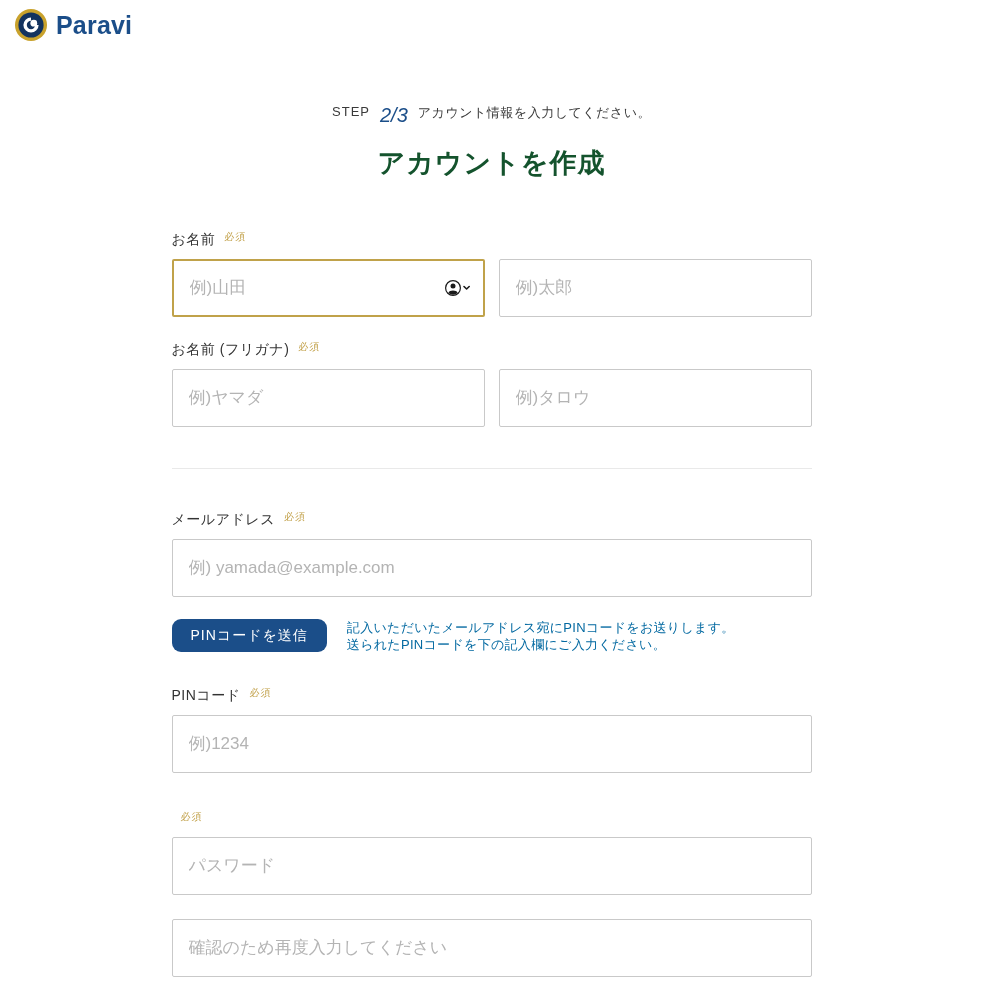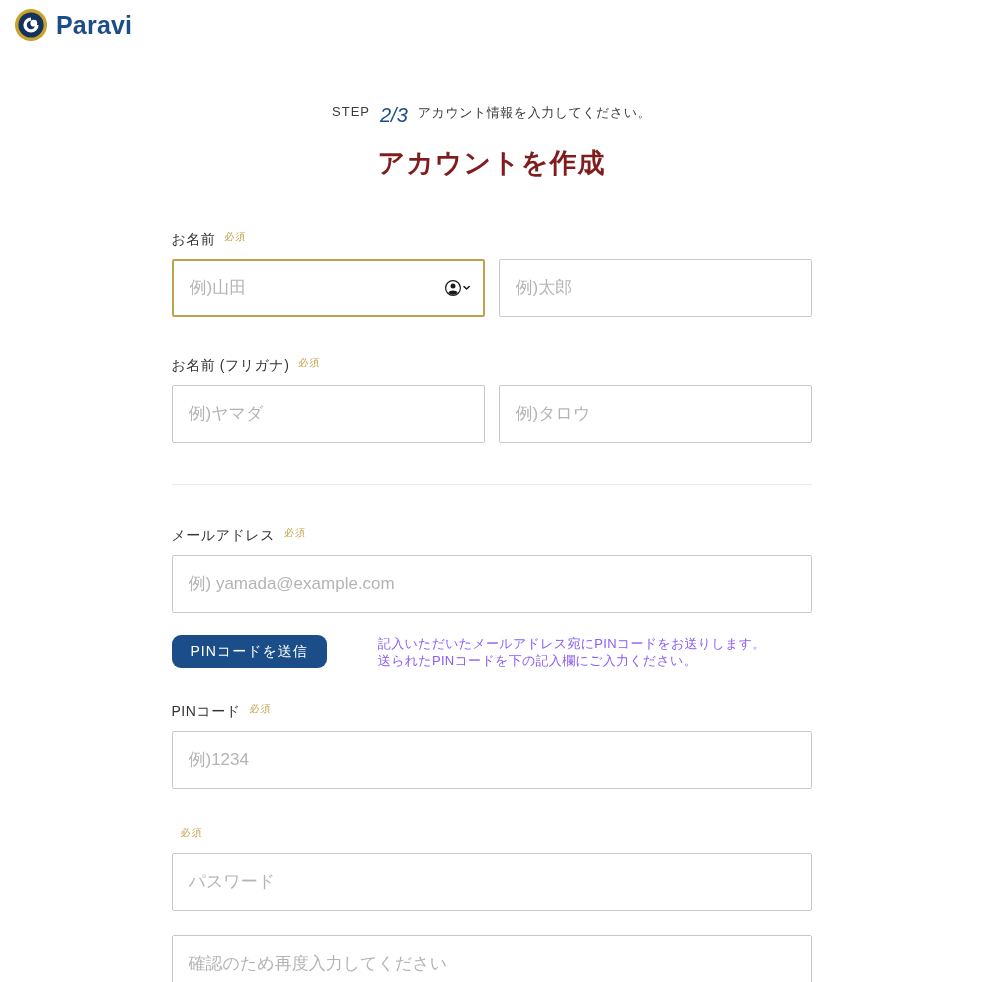--- a/index.html
+++ b/index.html
@@ -14,21 +14,21 @@
   
   .main { width: 640px; margin: 0 auto; }
 
   
   .step-row { margin-top: 56px; text-align: center; display: flex; justify-content: center; align-items: flex-start; gap: 10px; }
   .step-prefix { font-size: 13px; color: #3a3a3a; letter-spacing: 1px; }
   .step-number { font-size: 20px; color: #1b4e89; font-weight: 500; font-style: italic; }
   .step-instruction { font-size: 13px; color: #3a3a3a; letter-spacing: 0.5px; }
 
   
-  .page-title { margin-top: 18px; text-align: center; font-size: 27px; font-weight: 700; color: #7f1d1d; letter-spacing: 1px; }
+  .page-title { margin-top: 18px; text-align: center; font-size: 27px; font-weight: 700; color: #14532d; letter-spacing: 1px; }
 
   
   .form { margin-top: 48px; padding-bottom: 33px; }
   .field-label-row { display: flex; align-items: center; margin-bottom: 10px; }
   .field-label { font-size: 14px; color: #333; letter-spacing: 0.5px; }
   .required-badge { font-size: 10px; color: #c2a14a; margin-left: 9px; position: relative; top: -3px; letter-spacing: 1px; font-family: Liberation Serif, serif; }
 
   .two-col { display: flex; gap: 14px; }
   .two-col > * { flex: 1; }
 
@@ -38,31 +38,31 @@
     background: #fff; font-size: 17px; padding: 0 16px; color: #333; outline: none;
     font-family: "Liberation Sans", "DejaVu Sans", sans-serif;
   }
   input.text-input::placeholder { color: #b4b4b4; opacity: 1; }
   input.text-input.focus-gold { border: 2px solid #c0a24a; }
   .autofill-icon {
     position: absolute; right: 14px; top: 50%; transform: translateY(-50%);
     display: inline-flex; align-items: center; cursor: pointer; line-height: 0;
   }
 
-  .field-block { margin-top: 40px; }
+  .field-block { margin-top: 24px; }
   .field-block.first { margin-top: 50px; }
   .section-divider { border: none; border-top: 1px solid #e9e9e9; margin: 41px 0 42px 0; height: 0; }
 
   .pin-send-row { display: flex; align-items: flex-start; margin-top: 22px; }
   .send-pin-button {
     background: #1b4e89; color: #fff; border: none; border-radius: 9px;
     height: 33px; padding: 0 19px; font-size: 14px; letter-spacing: 1px; cursor: pointer;
     font-family: "Liberation Sans", "DejaVu Sans", sans-serif;
   }
-  .pin-note { margin-left: 51px; font-size: 13px; color: #8b5cf6; line-height: 17px; letter-spacing: 0.3px; }
+  .pin-note { margin-left: 20px; font-size: 13px; color: #0369a1; line-height: 17px; letter-spacing: 0.3px; }
 
   .mt-34 { margin-top: 34px; }
   .mt-40 { margin-top: 40px; }
   .stacked-input { margin-top: 24px; }
 </style>
 </head>
 <body>
 
 <div class="header">
   <a class="logo">

